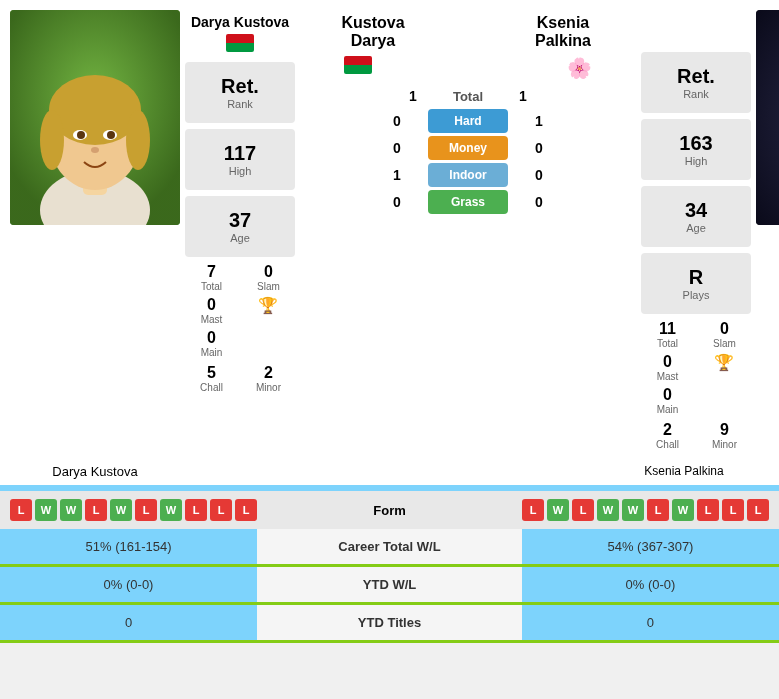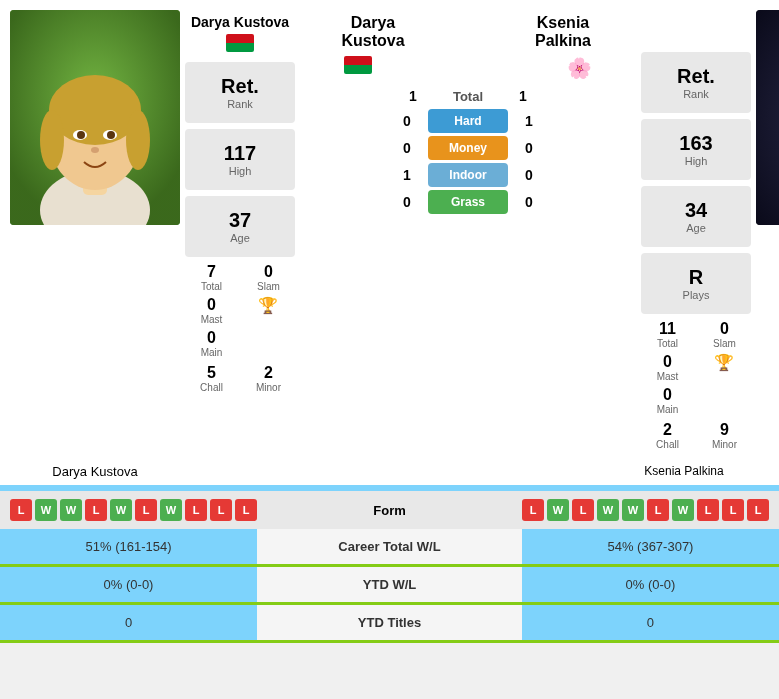--- a/index.html
+++ b/index.html
@@ -143,21 +143,21 @@
     .surface-badge {
       width: 80px;
       height: 24px;
       border-radius: 4px;
       display: flex;
       align-items: center;
       justify-content: center;
       color: white;
       font-size: 12px;
       font-weight: bold;
-      margin: 0 6px;
+      margin: 0 16px;
     }
 
     .hard-badge { background: #3d9bd4; }
     .clay-badge { background: #e8931c; }
     .indoor-badge { background: #6baed6; }
     .grass-badge { background: #4caf50; }
 
     .center-stat-value {
       font-size: 20px;
       font-weight: bold;
@@ -358,22 +358,22 @@
           <span class="stat-value">2</span>
           <span class="stat-label">Minor</span>
         </div>
       </div>
     </div>
 
     <div class="center-section">
 
       <div style="display:flex; justify-content:space-between; width:100%; padding: 0 4px; margin-top:4px;">
         <div style="text-align:center; width:130px;">
+          <div style="font-size:16px; font-weight:bold;">Kustova</div>
           <div style="font-size:16px; font-weight:bold;">Darya</div>
-          <div style="font-size:16px; font-weight:bold;">Kustova</div>
         </div>
         <div style="width:60px;"></div>
         <div style="text-align:center; width:130px;">
           <div style="font-size:16px; font-weight:bold;">Ksenia</div>
           <div style="font-size:16px; font-weight:bold;">Palkina</div>
         </div>
       </div>
 
       <div style="display:flex; justify-content:space-between; width:100%; padding: 0 40px; margin-top:6px;">
         <span class="flag-belarusian"></span>

